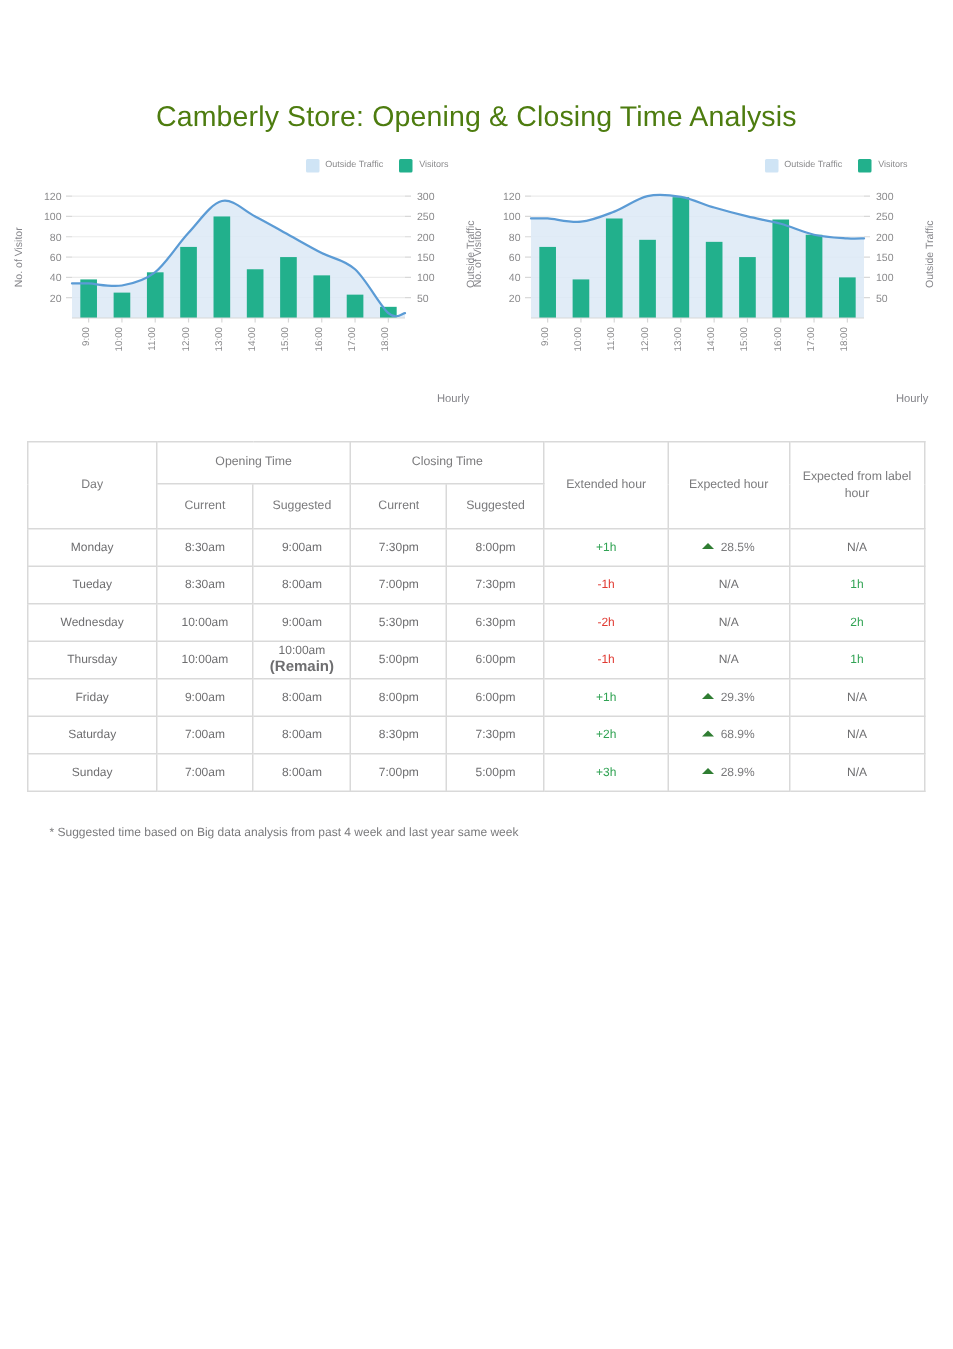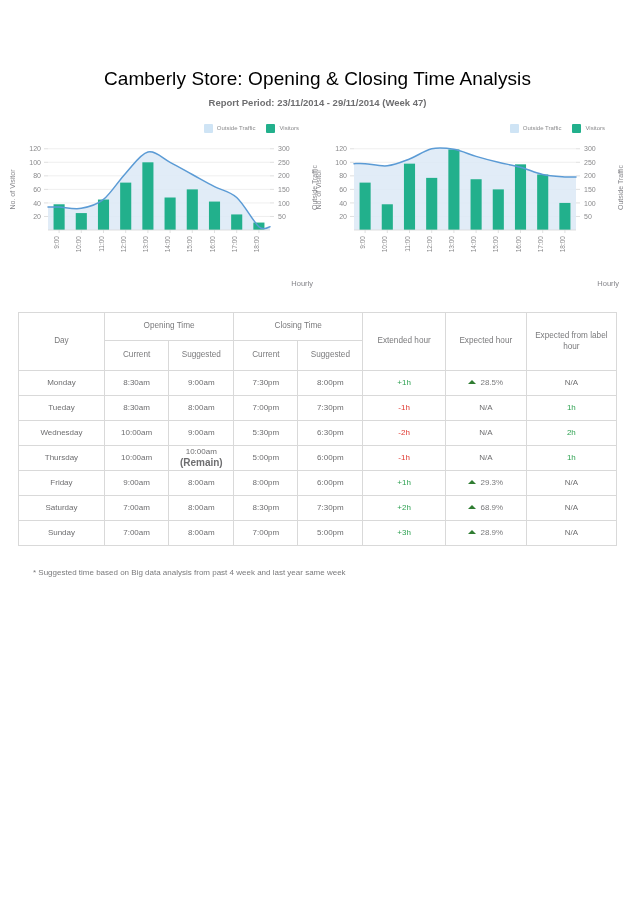--- a/index.html
+++ b/index.html
@@ -17,21 +17,21 @@
   }
 
   
   .report-header {
     text-align: center;
     padding-top: 68px;
   }
   .report-title {
     font-size: 19px;
     font-weight: 400;
-    color: #000000;
+    color: #4d7c0f;
     letter-spacing: 0.1px;
     margin: 0;
   }
   .report-subtitle {
     font-size: 9.5px;
     font-weight: bold;
     color: #6e6e70;
     margin: 7px 0 0 0;
   }
 
@@ -175,21 +175,20 @@
     margin: 22px 0 0 33px;
     font-size: 8px;
     color: #7a7a7c;
   }
 </style>
 </head>
 <body>
 
 <div class="report-header">
   <h1 class="report-title">Camberly Store: Opening &amp; Closing Time Analysis</h1>
-  <div class="report-subtitle">Report Period: 23/11/2014 - 29/11/2014 (Week 47)</div>
 </div>
 
 <div class="charts-row">
 
   <div class="chart-block">
     <div class="chart-legend">
       <span class="legend-entry">
         <span class="legend-swatch" style="background:#cfe4f5"></span>
         <span class="legend-label">Outside Traffic</span>
       </span>

